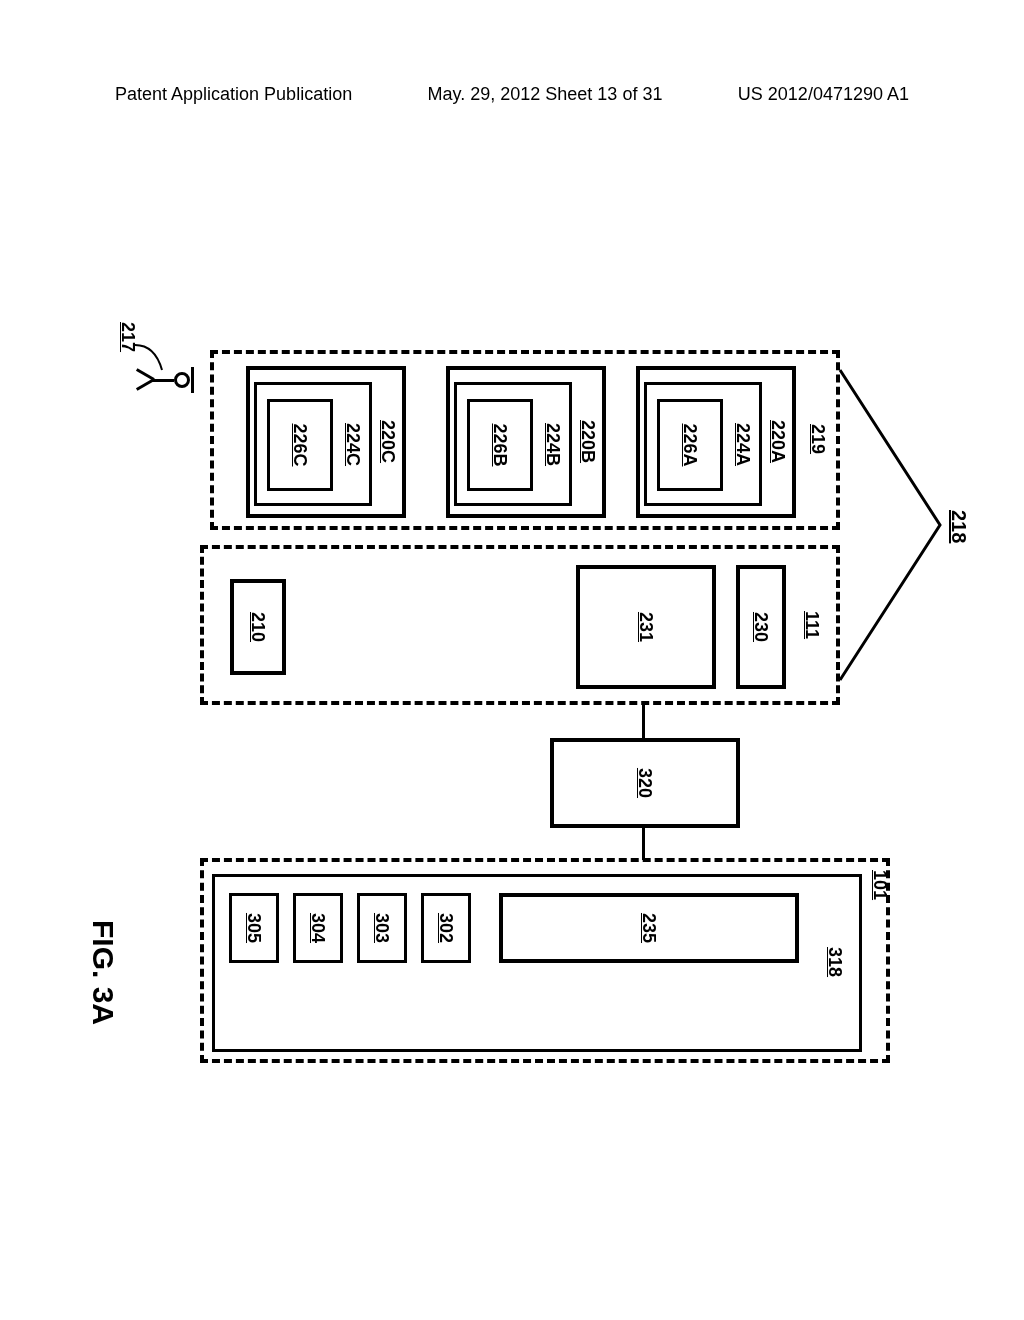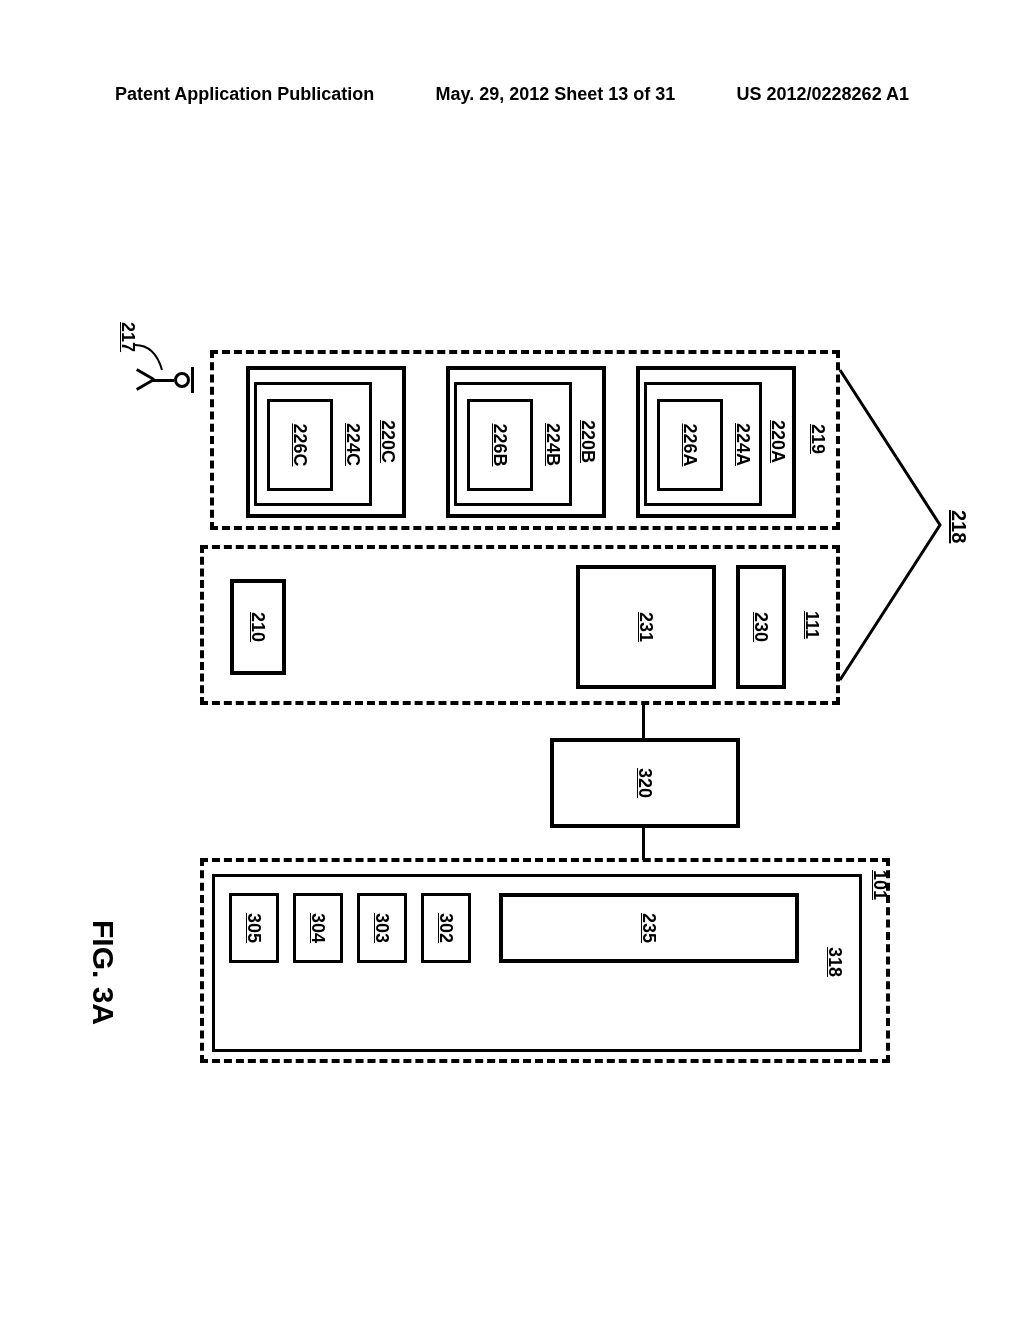--- a/index.html
+++ b/index.html
@@ -14,21 +14,21 @@
   .page-header {
     position: absolute;
     top: 84px;
     left: 115px;
     right: 115px;
     display: flex;
     justify-content: space-between;
     font-size: 18px;
     font-weight: bold;
   }
-  .page-header span { font-weight: bold; }
+  .page-header span { font-weight: normal; }
 
   .diagram {
     position: absolute;
     left: 180px;
     top: 260px;
     width: 680px;
     height: 900px;
     
     transform: rotate(90deg);
     transform-origin: center center;
@@ -78,21 +78,21 @@
     font-size: 30px;
   }
 
 </style>
 </head>
 <body>
 
 <div class="page-header">
   <span>Patent Application Publication</span>
   <span>May. 29, 2012  Sheet 13 of 31</span>
-  <span>US 2012/0228262 A1</span>
+  <span>US 2012/0471290 A1</span>
 </div>
 
 <div class="diagram">
 
   <div class="fig-label" style="left: 550px; top: 850px;">FIG. 3A</div>
 
   <svg class="callout-svg" style="left: -20px; top: 20px;" width="360" height="120">
     <polyline points="20,110 175,10 330,110" fill="none" stroke="#000" stroke-width="3"></polyline>
   </svg>
   <div class="label-abs ref" style="left: 140px; top: 0px; font-size:20px;">218</div>

